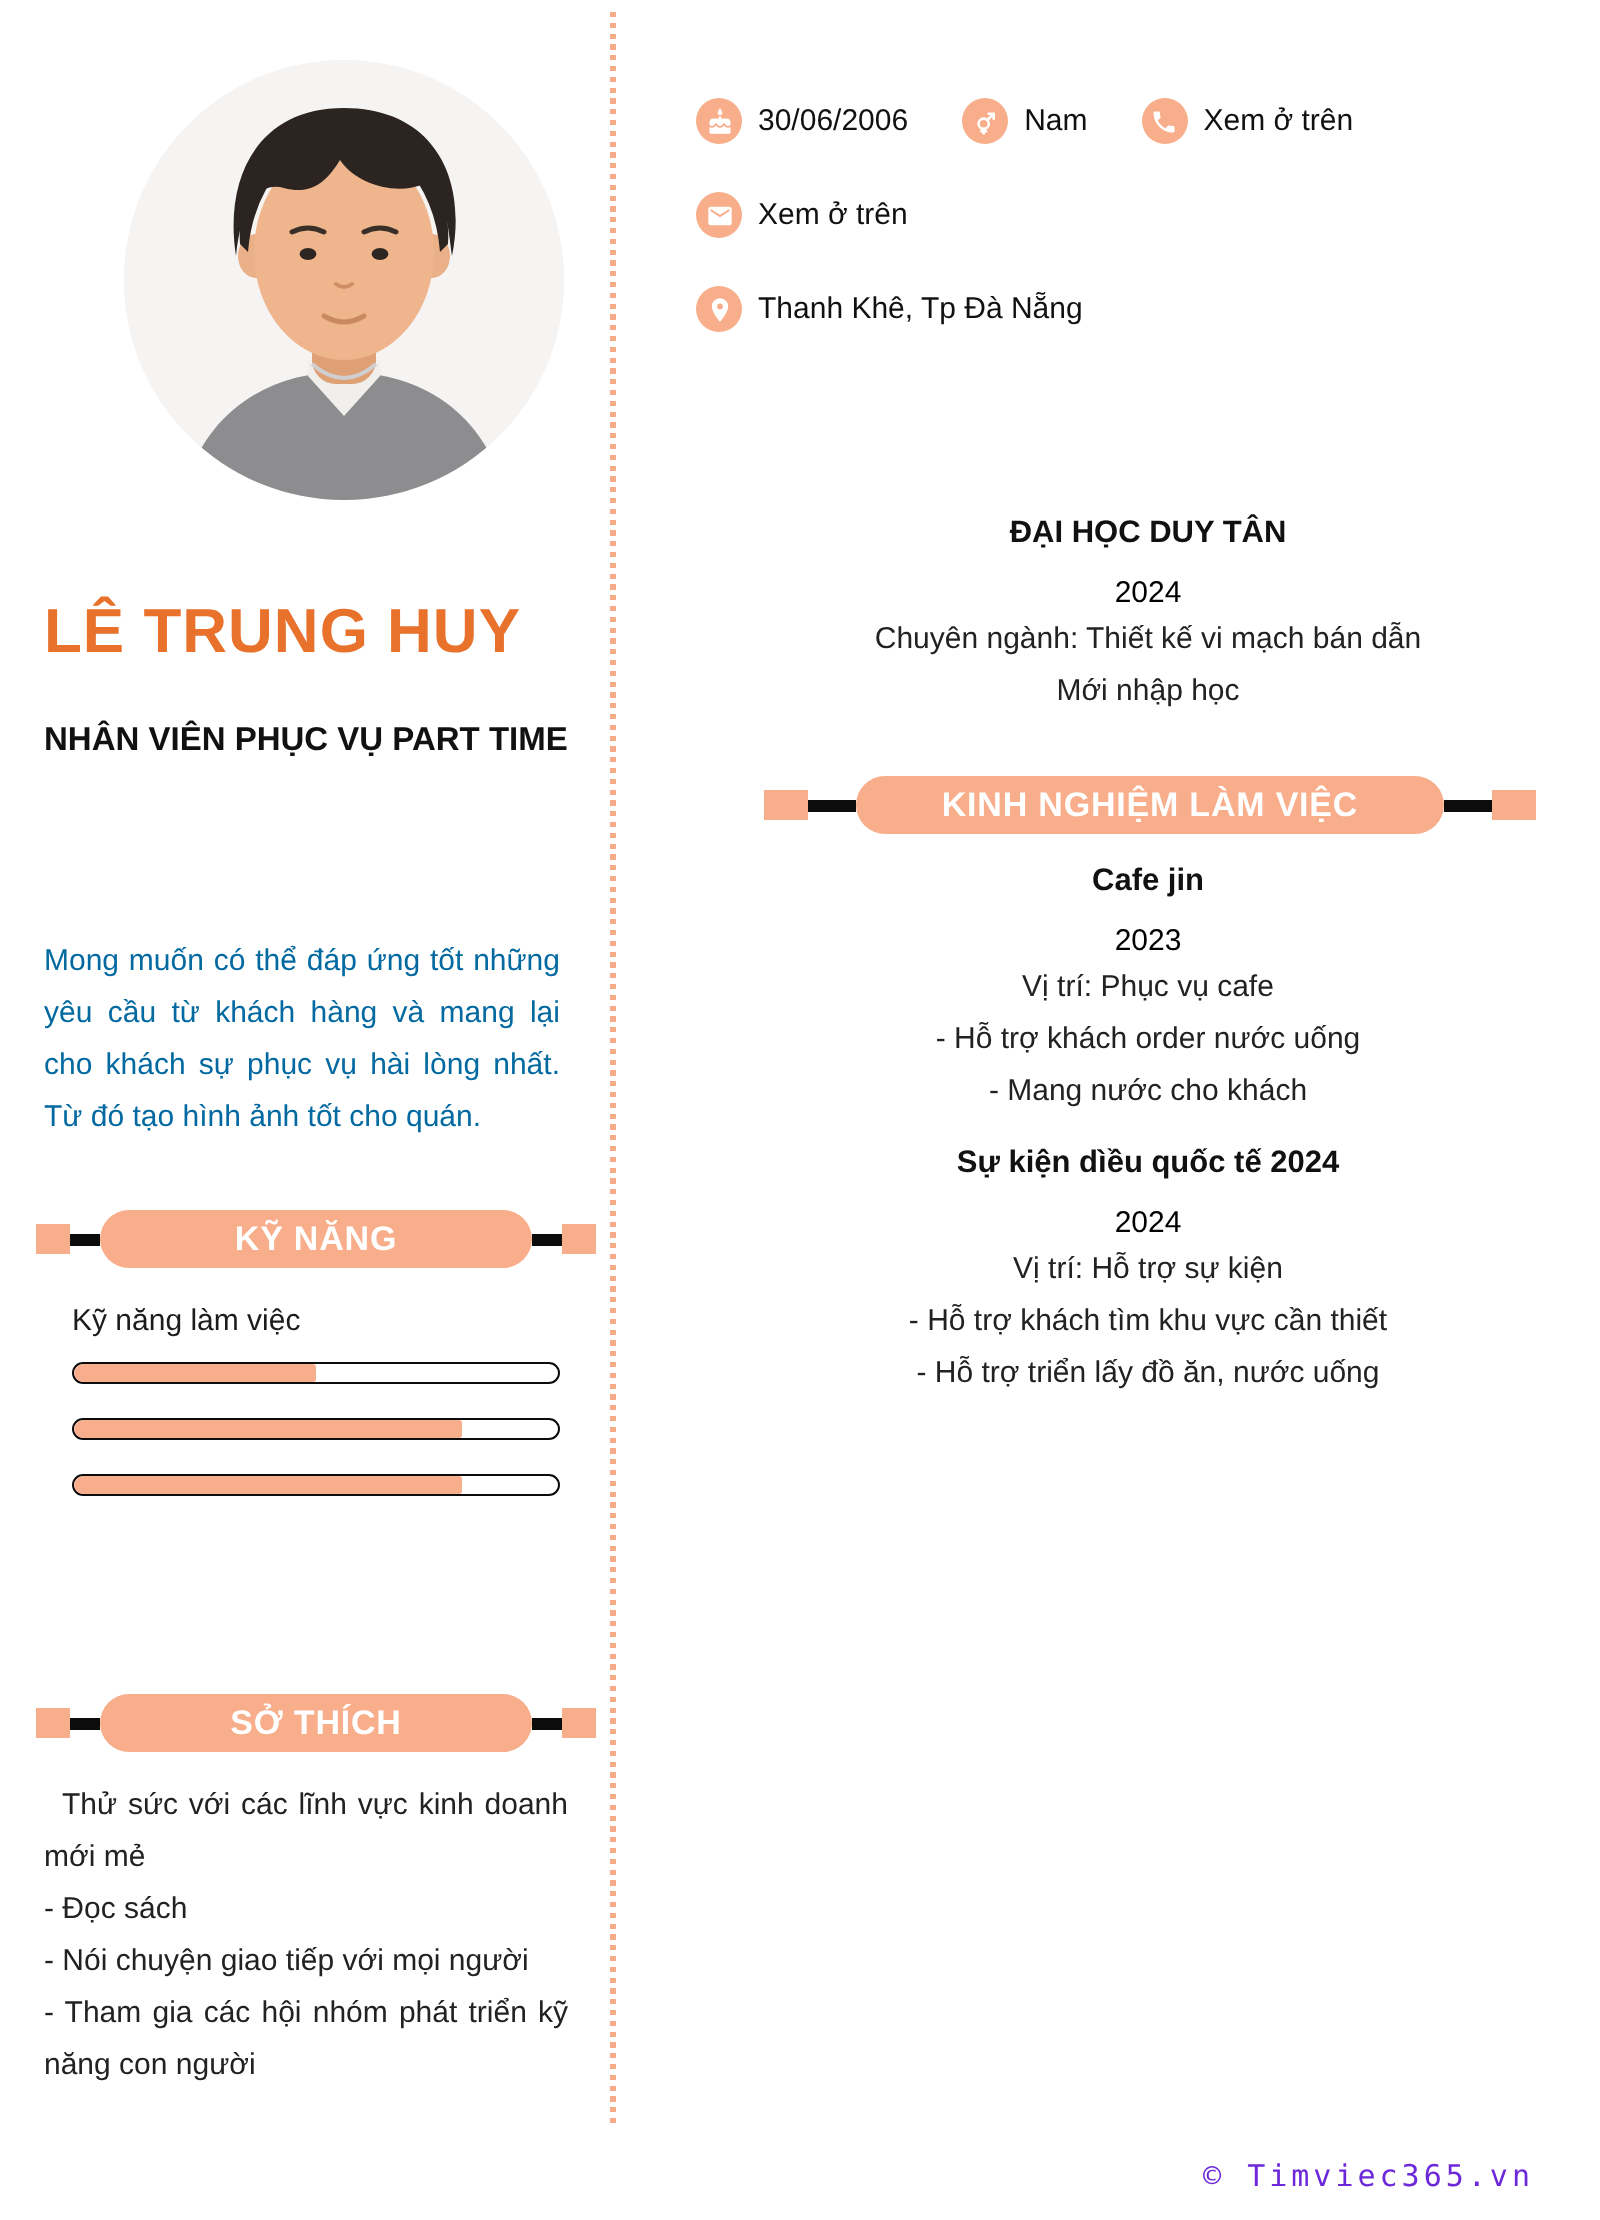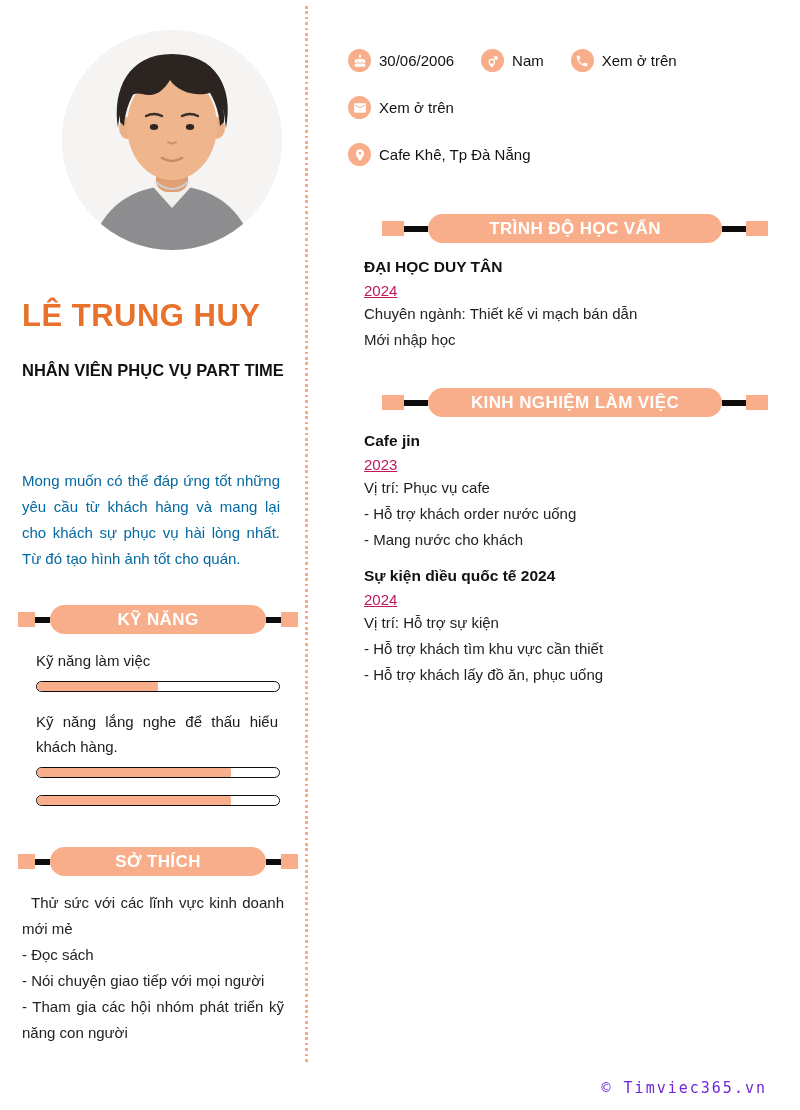--- a/index.html
+++ b/index.html
@@ -44,23 +44,23 @@
   .c-row{display:flex;align-items:center;margin-bottom:8px;column-gap:8px;}
   .c-group{display:flex;align-items:center;column-gap:8px;margin-right:19px;margin-top:16px;}
   .c-text{font-size:15px;color:#111;}
   .cicon{width:23px;height:23px;border-radius:50%;background:#F8AE8A;display:inline-flex;
          align-items:center;justify-content:center;flex:0 0 23px;}
   .cicon svg{width:14px;height:14px;display:block;}
   
   .entries{position:absolute;width:420px;left:364px;}
   .edu-body{top:258px;}
   .exp-body{top:432px;}
-  .entry{margin-bottom:14px;}
+  .entry{margin-bottom:14px;text-align:center;}
   .entry-title{font-size:15.5px;font-weight:bold;color:#111;margin:0 0 6px 0;}
-  .entry-year{font-size:15px;color:#be185d;margin:0 0 2px 0;text-decoration:underline;}
+  .entry-year{font-size:15px;color:#000000;margin:12px 0 2px 0;}
   .entry-lines p{margin:0;font-size:15px;line-height:26px;color:#222;}
   .watermark{position:absolute;right:33px;bottom:13px;font-family:"DejaVu Sans Mono",monospace;
              font-size:15px;letter-spacing:2px;color:#6d28d9;}
 </style>
 </head>
 <body>
 
 <div class="page">
 
   <div class="divider"></div>
@@ -97,21 +97,20 @@
     <span class="pill">KỸ NĂNG</span>
     <span class="bar"></span>
     <span class="sq"></span>
   </div>
 
   <div class="skills">
     <p class="skill-label">Kỹ năng làm việc</p>
     <div class="skill-track">
       <div class="skill-fill" style="width: 50%;"></div>
     </div>
-    <p class="skill-label">Kỹ năng lắng nghe để thấu hiểu khách hàng.</p>
     <div class="skill-track">
       <div class="skill-fill" style="width: 80%;"></div>
     </div>
     <div class="skill-track">
       <div class="skill-fill" style="width: 80%;"></div>
     </div>
   </div>
 
   <div class="sec-head head-left" style="top:847px;">
     <span class="sq"></span>
@@ -166,32 +165,25 @@
         <span class="c-text">Xem ở trên</span>
       </span>
     </div>
     <div class="c-row">
       <span class="c-group">
         <span class="cicon">
           <svg viewBox="0 0 24 24">
               <path fill="#fff" d="M12 2C8.13 2 5 5.13 5 8.94c0 5.25 7 13.06 7 13.06s7-7.81 7-13.06C19 5.13 15.87 2 12 2zm0 9.5c-1.38 0-2.5-1.12-2.5-2.5s1.12-2.5 2.5-2.5 2.5 1.12 2.5 2.5-1.12 2.5-2.5 2.5z"></path>
             </svg>
         </span>
-        <span class="c-text">Cafe Khê, Tp Đà Nẵng</span>
-      </span>
-    </div>
-  </div>
-
-  <div class="sec-head head-right" style="top:214px;">
-    <span class="sq"></span>
-    <span class="bar"></span>
-    <span class="pill">TRÌNH ĐỘ HỌC VẤN</span>
-    <span class="bar"></span>
-    <span class="sq"></span>
-  </div>
+        <span class="c-text">Thanh Khê, Tp Đà Nẵng</span>
+      </span>
+    </div>
+  </div>
+
 
   <div class="entries edu-body" style="position:absolute;">
     <div class="entry">
       <p class="entry-title">ĐẠI HỌC DUY TÂN</p>
       <p class="entry-year">2024</p>
       <div class="entry-lines">
         <p>Chuyên ngành: Thiết kế vi mạch bán dẫn</p>
         <p>Mới nhập học</p>
       </div>
     </div>
@@ -214,20 +206,20 @@
         <p>- Hỗ trợ khách order nước uống</p>
         <p>- Mang nước cho khách</p>
       </div>
     </div>
     <div class="entry">
       <p class="entry-title">Sự kiện dìều quốc tế 2024</p>
       <p class="entry-year">2024</p>
       <div class="entry-lines">
         <p>Vị trí: Hỗ trợ sự kiện</p>
         <p>- Hỗ trợ khách tìm khu vực cần thiết</p>
-        <p>- Hỗ trợ khách lấy đồ ăn, phục uống</p>
+        <p>- Hỗ trợ triển lấy đồ ăn, nước uống</p>
       </div>
     </div>
   </div>
 
   <div class="watermark">© Timviec365.vn</div>
 
 </div>
 
 </body></html>

